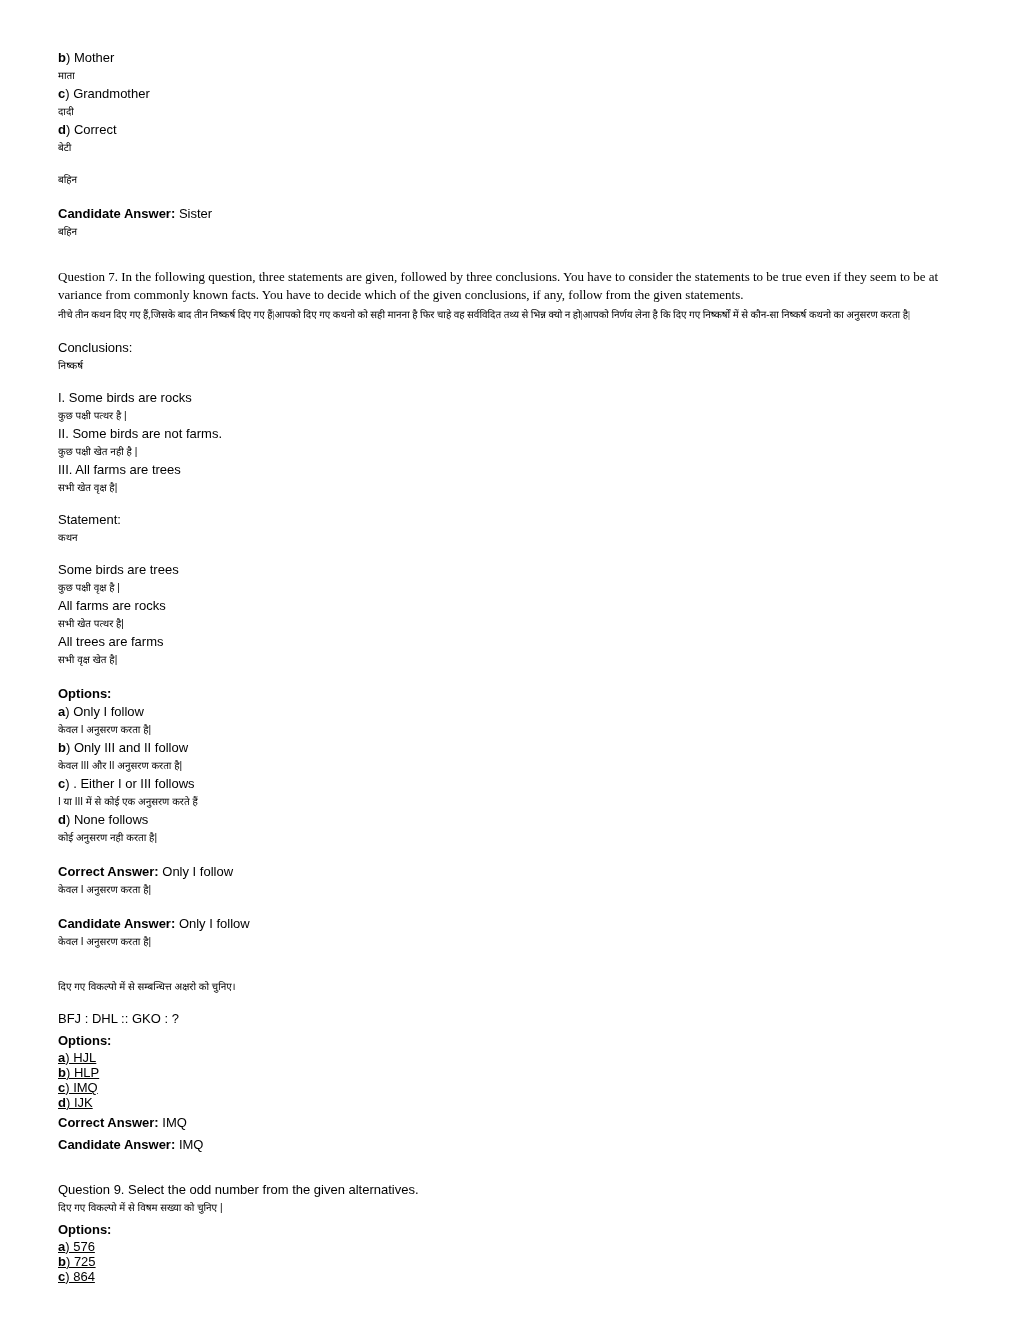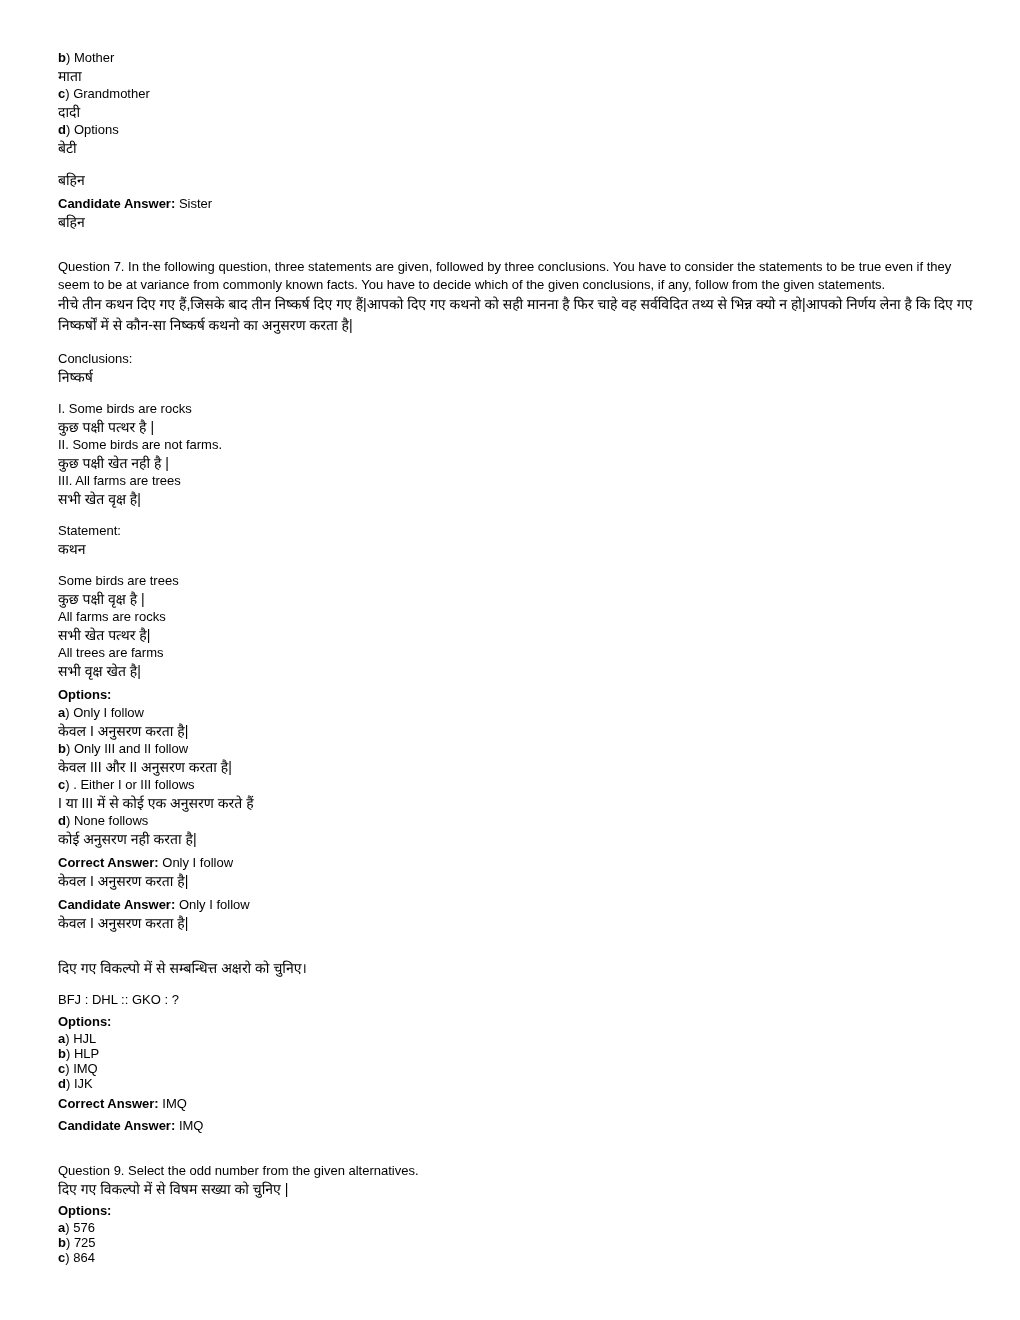--- a/index.html
+++ b/index.html
@@ -20,46 +20,48 @@
     padding: 49px 40px 0 58px;
   }
   .block { }
   .line {
     line-height: 18px;
     white-space: nowrap;
   }
   .line.wrap {
     white-space: normal;
     max-width: 922px;
+    font-family: Liberation Serif, serif;
   }
   .line.hi {
-    font-size: 14px;
+    font-size: 10px;
   }
   .line.hi.wrap {
     line-height: 21px;
   }
   .line.tight {
     line-height: 15px;
+    text-decoration: underline;
   }
   .gap-xs { margin-top: 4px; }
-  .gap-s  { margin-top: 6px; }
+  .gap-s  { margin-top: 16px; }
   .gap-m  { margin-top: 14px; }
   .gap-l  { margin-top: 27px; }
   .b { font-weight: bold; }
 </style>
 </head>
 <body>
 
 <div class="doc" id="doc-root">
     <div class="block">
       <div class="line"><span class="b">b</span><span>) Mother</span></div>
       <div class="line hi"><span>माता</span></div>
       <div class="line"><span class="b">c</span><span>) Grandmother</span></div>
       <div class="line hi"><span>दादी</span></div>
-      <div class="line"><span class="b">d</span><span>) Options</span></div>
+      <div class="line"><span class="b">d</span><span>) Correct</span></div>
       <div class="line hi"><span>बेटी</span></div>
     </div>
     <div class="block gap-m">
       <div class="line hi"><span>बहिन</span></div>
     </div>
     <div class="block gap-s">
       <div class="line"><span class="b">Candidate Answer:</span><span> Sister</span></div>
       <div class="line hi"><span>बहिन</span></div>
     </div>
     <div class="block gap-l">

